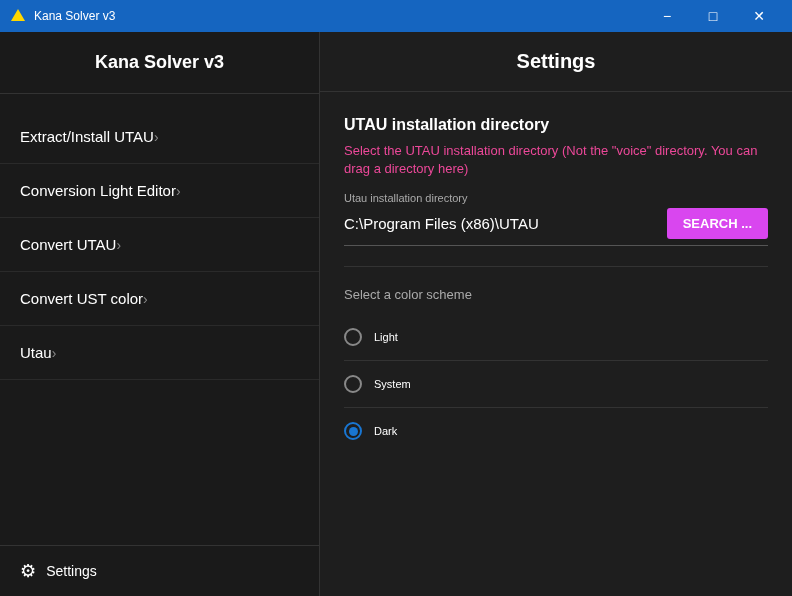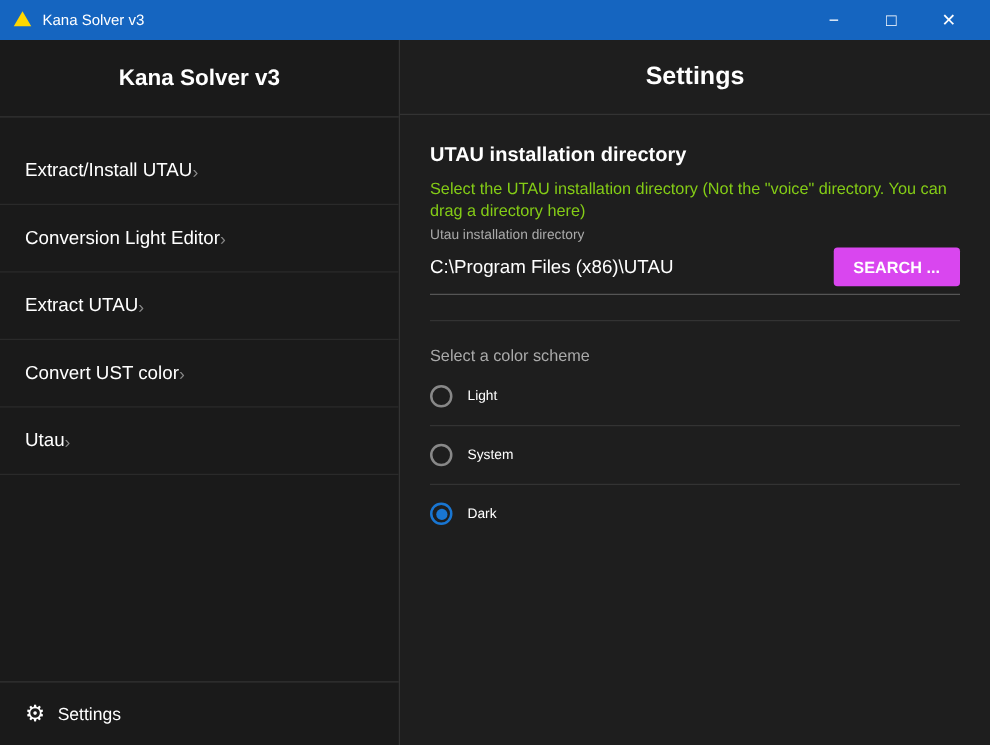--- a/index.html
+++ b/index.html
@@ -142,24 +142,24 @@
     }
 
     .section-title {
       color: #fff;
       font-size: 16px;
       font-weight: 700;
       margin-bottom: 8px;
     }
 
     .section-desc {
-      color: #84cc16;
+      color: #ec4899;
       font-size: 13px;
       line-height: 1.4;
-      margin-bottom: 4px;
+      margin-bottom: 14px;
     }
 
     .input-group {
       margin-bottom: 8px;
     }
 
     .input-label {
       color: #aaa;
       font-size: 11px;
       margin-bottom: 4px;
@@ -197,21 +197,21 @@
 
     .section-divider {
       border: none;
       border-top: 1px solid #333;
       margin: 20px 0;
     }
 
     .color-scheme-desc {
       color: #aaa;
       font-size: 13px;
-      margin-bottom: 2px;
+      margin-bottom: 12px;
     }
 
     .radio-group {
       display: flex;
       flex-direction: column;
     }
 
     .radio-item {
       display: flex;
       align-items: center;
@@ -273,21 +273,21 @@
     <nav class="sidebar-nav">
       <div class="nav-item">
         <span>Extract/Install UTAU</span>
         <span class="nav-chevron">›</span>
       </div>
       <div class="nav-item">
         <span>Conversion Light Editor</span>
         <span class="nav-chevron">›</span>
       </div>
       <div class="nav-item">
-        <span>Extract UTAU</span>
+        <span>Convert UTAU</span>
         <span class="nav-chevron">›</span>
       </div>
       <div class="nav-item">
         <span>Convert UST color</span>
         <span class="nav-chevron">›</span>
       </div>
       <div class="nav-item">
         <span>Utau</span>
         <span class="nav-chevron">›</span>
       </div>

